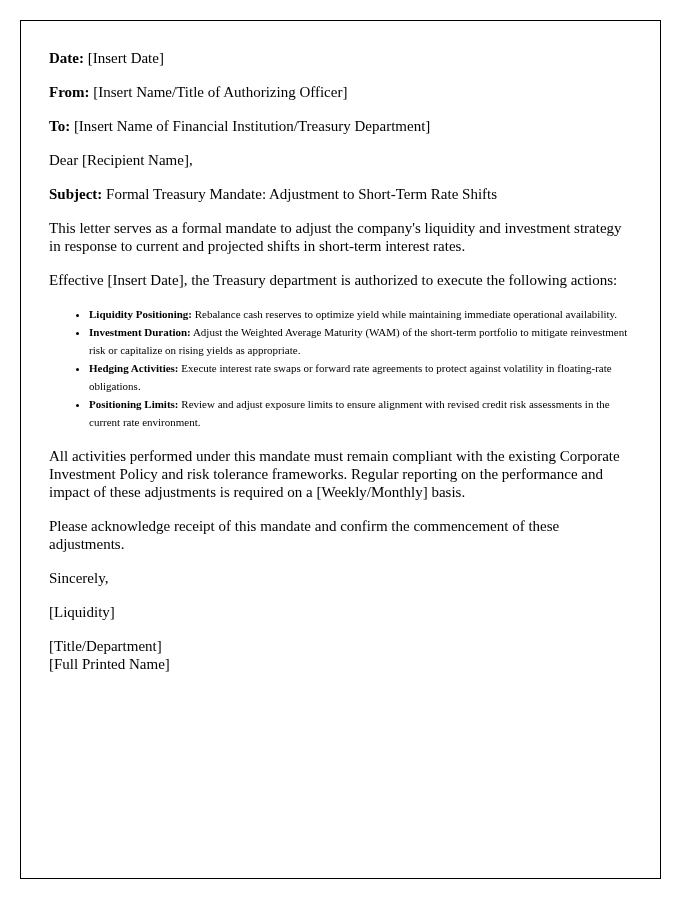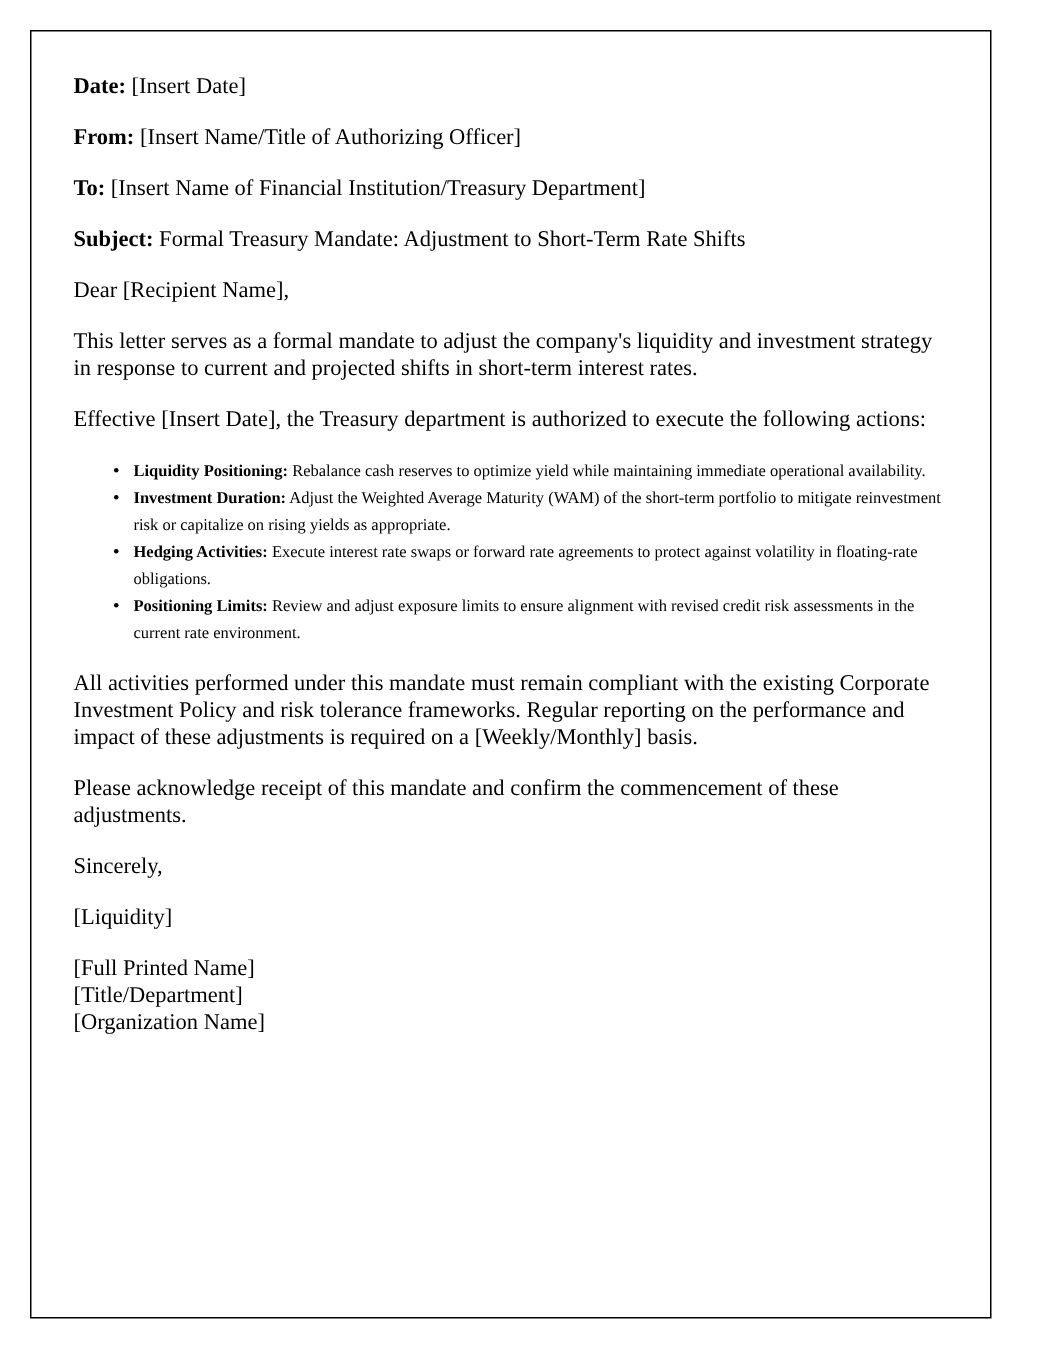--- a/index.html
+++ b/index.html
@@ -47,40 +47,39 @@
 <body>
 
 <div class="page">
 
   <p class="para"><b>Date:</b> <span>[Insert Date]</span></p>
 
   <p class="para"><b>From:</b> <span>[Insert Name/Title of Authorizing Officer]</span></p>
 
   <p class="para"><b>To:</b> <span>[Insert Name of Financial Institution/Treasury Department]</span></p>
 
+  <p class="para">Dear [Recipient Name],</p>
+
   <p class="para"><b>Subject:</b> <span>Formal Treasury Mandate: Adjustment to Short-Term Rate Shifts</span></p>
-
-  <p class="para">Dear [Recipient Name],</p>
 
   <p class="para">This letter serves as a formal mandate to adjust the company's liquidity and investment strategy in response to current and projected shifts in short-term interest rates.</p>
 
   <p class="para">Effective [Insert Date], the Treasury department is authorized to execute the following actions:</p>
 
   <ul class="bullet-list">
     <li><b>Liquidity Positioning:</b> <span>Rebalance cash reserves to optimize yield while maintaining immediate operational availability.</span></li>
     <li><b>Investment Duration:</b> <span>Adjust the Weighted Average Maturity (WAM) of the short-term portfolio to mitigate reinvestment risk or capitalize on rising yields as appropriate.</span></li>
     <li><b>Hedging Activities:</b> <span>Execute interest rate swaps or forward rate agreements to protect against volatility in floating-rate obligations.</span></li>
     <li><b>Positioning Limits:</b> <span>Review and adjust exposure limits to ensure alignment with revised credit risk assessments in the current rate environment.</span></li>
   </ul>
 
   <p class="para">All activities performed under this mandate must remain compliant with the existing Corporate Investment Policy and risk tolerance frameworks. Regular reporting on the performance and impact of these adjustments is required on a [Weekly/Monthly] basis.</p>
 
   <p class="para">Please acknowledge receipt of this mandate and confirm the commencement of these adjustments.</p>
 
   <p class="para">Sincerely,</p>
 
   <p class="para">[Liquidity]</p>
 
+  <p class="para tight">[Title/Department]</p>
   <p class="para tight">[Full Printed Name]</p>
-  <p class="para tight">[Title/Department]</p>
-  <p class="para tight">[Organization Name]</p>
 
 </div>
 
 </body></html>

